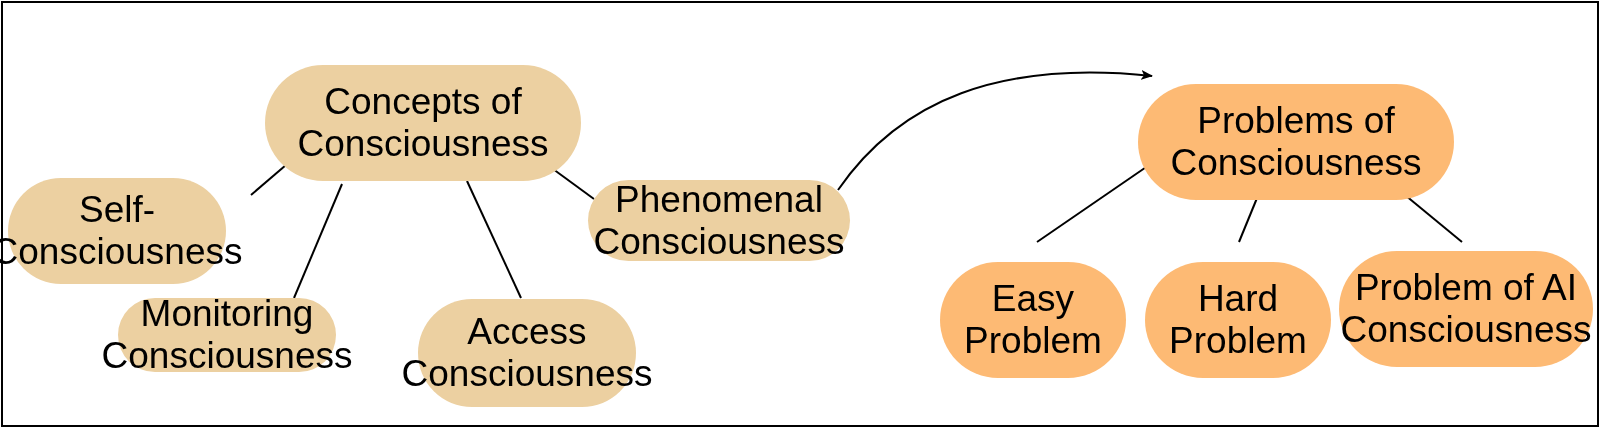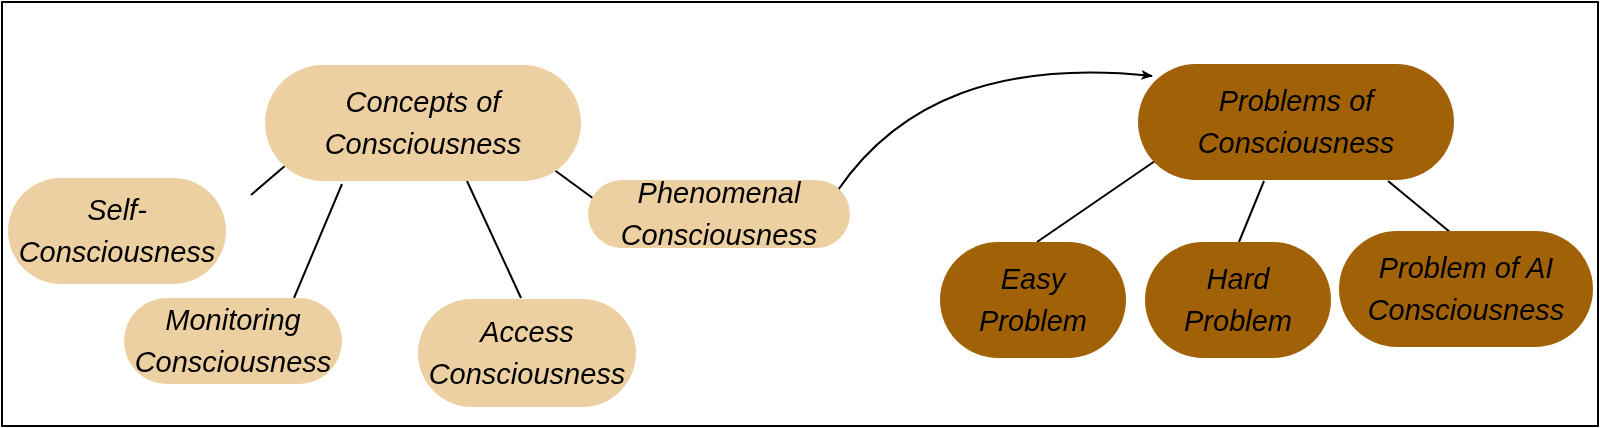--- a/index.html
+++ b/index.html
@@ -1,22 +1,22 @@
 <!DOCTYPE html>
 <html><head>
 <meta charset="utf-8">
 <style>
   html, body { margin:0; padding:0; background:#fff; }
   body { width:1600px; height:428px; position:relative; overflow:hidden; font-family:"Liberation Sans", sans-serif; }
   .frame { position:absolute; left:1px; top:1px; width:1594px; height:422px; border:2px solid #000; box-sizing:content-box; }
   svg.edges { position:absolute; left:0; top:0; width:1600px; height:428px; }
   .node { position:absolute; display:flex; align-items:center; justify-content:center; text-align:center;
-          font-size:29px; line-height:42px; color:#000; border-radius:60px; white-space:pre-line; box-sizing:border-box;font-style:italic; }
+          font-size:37px; line-height:42px; color:#000; border-radius:60px; white-space:pre-line; box-sizing:border-box; }
   .tan { background:#ecd0a1; }
-  .blue { background:#a16207; }
+  .blue { background:#fdba74;margin-top:20px; }
 </style>
 </head>
 <body>
 
 <div class="frame"></div>
 
 <svg class="edges">
   <defs>
     <marker id="arrowhead" viewBox="0 0 12 10" refX="11" refY="5" markerWidth="12" markerHeight="10" orient="auto" markerUnits="userSpaceOnUse">
       <path d="M0,0 L12,5 L0,10 L3,5 Z" fill="#000"></path>
@@ -29,25 +29,25 @@
   <path d="M838,190 C900,100 1000,60 1152,76" stroke="#000" stroke-width="2" fill="none" marker-end="url(#arrowhead)"></path>
   <line x1="1155" y1="161" x2="1037" y2="242" stroke="#000" stroke-width="2"></line>
   <line x1="1264" y1="181" x2="1239" y2="242" stroke="#000" stroke-width="2"></line>
   <line x1="1388" y1="181" x2="1462" y2="242" stroke="#000" stroke-width="2"></line>
 </svg>
 
 <div class="node tan" style="left:265px; top:65px; width:316px; height:116px;">Concepts of
 Consciousness</div>
 <div class="node tan" style="left:8px; top:178px; width:218px; height:106px;">Self-
 Consciousness</div>
-<div class="node tan" style="left:124px; top:298px; width:218px; height:86px;">Monitoring
+<div class="node tan" style="left:118px; top:298px; width:218px; height:74px;">Monitoring
 Consciousness</div>
 <div class="node tan" style="left:418px; top:299px; width:218px; height:108px;">Access
 Consciousness</div>
-<div class="node tan" style="left:588px; top:180px; width:262px; height:68px;">Phenomenal
+<div class="node tan" style="left:588px; top:180px; width:262px; height:81px;">Phenomenal
 Consciousness</div>
 
 <div class="node blue" style="left:1138px; top:64px; width:316px; height:116px;">Problems of
 Consciousness</div>
 <div class="node blue" style="left:940px; top:242px; width:186px; height:116px;">Easy
 Problem</div>
 <div class="node blue" style="left:1145px; top:242px; width:186px; height:116px;">Hard
 Problem</div>
 <div class="node blue" style="left:1339px; top:231px; width:254px; height:116px;">Problem of AI
 Consciousness</div>

